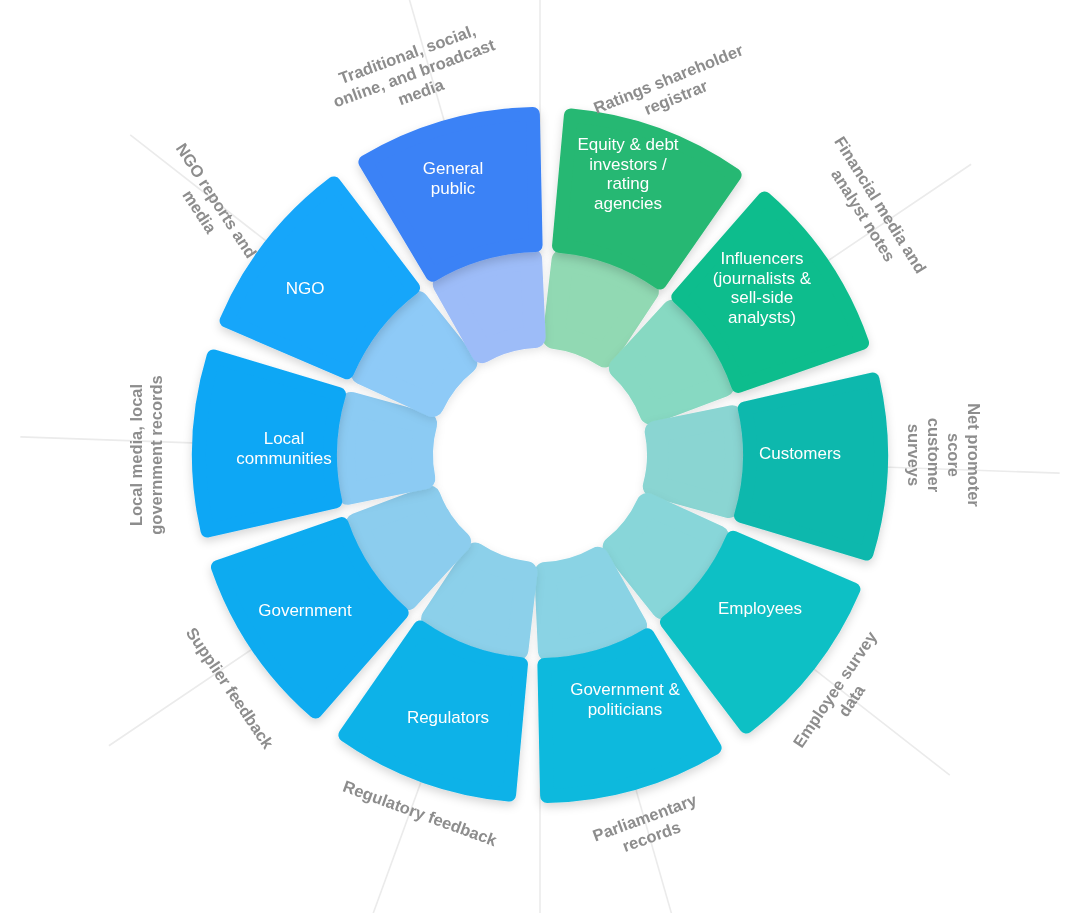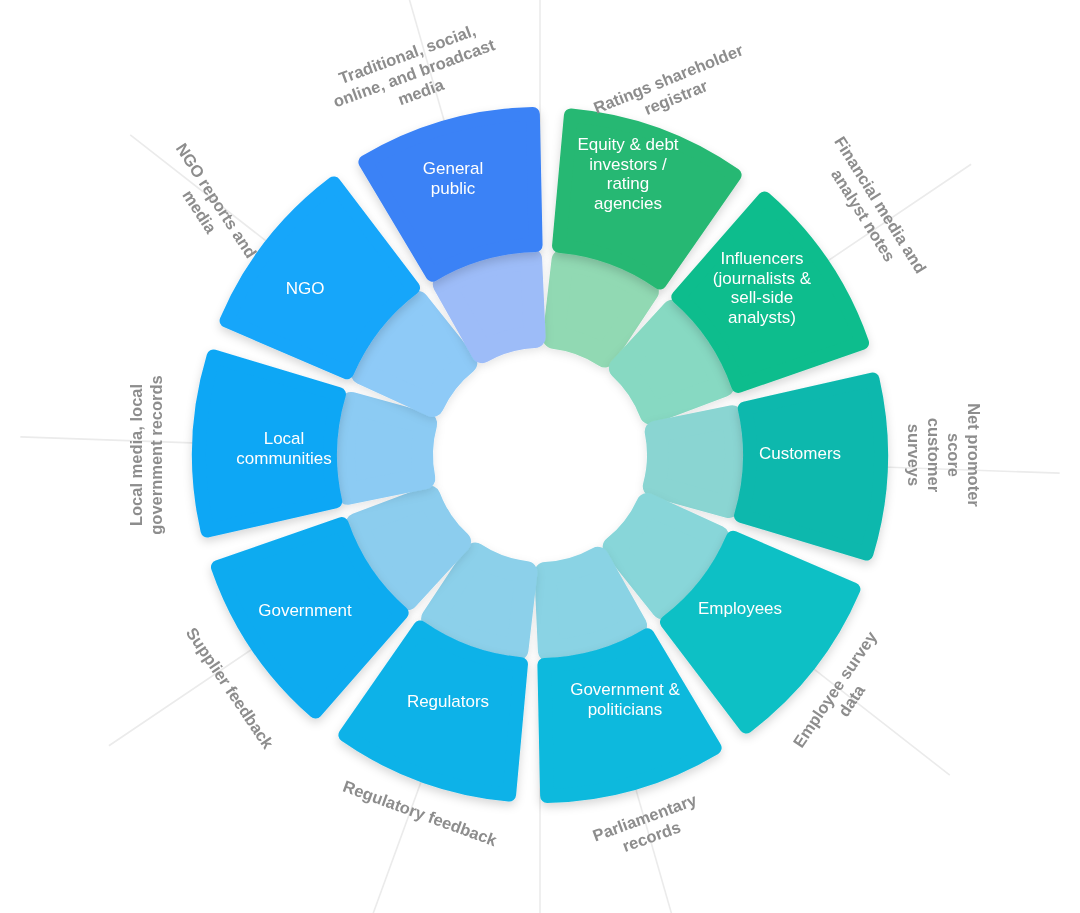--- a/index.html
+++ b/index.html
@@ -102,24 +102,24 @@
   <div id="seg-labels">
       <div class="seg-label" style="left: 628px; top: 174px;">Equity &amp; debt
 investors /
 rating
 agencies</div>
       <div class="seg-label" style="left: 762px; top: 288px;">Influencers
 (journalists &amp;
 sell-side
 analysts)</div>
       <div class="seg-label" style="left: 800px; top: 454px;">Customers</div>
-      <div class="seg-label" style="left: 740px; top: 609px;">Employees</div>
+      <div class="seg-label" style="left: 760px; top: 609px;">Employees</div>
       <div class="seg-label" style="left: 625px; top: 700px;">Government &amp;
 politicians</div>
-      <div class="seg-label" style="left: 448px; top: 702px; text-align: center;">Regulators</div>
+      <div class="seg-label" style="left: 448px; top: 718px; text-align: center;">Regulators</div>
       <div class="seg-label" style="left: 305px; top: 611px;">Government</div>
       <div class="seg-label" style="left: 284px; top: 449px;">Local
 communities</div>
       <div class="seg-label" style="left: 305px; top: 289px;">NGO</div>
       <div class="seg-label" style="left: 453px; top: 179px;">General
 public</div>
     </div>
   <div id="src-labels">
       <div class="src-label" style="left: 672px; top: 88px; transform: translate(-50%, -50%) rotate(-22deg);">Ratings shareholder
 registrar</div>

